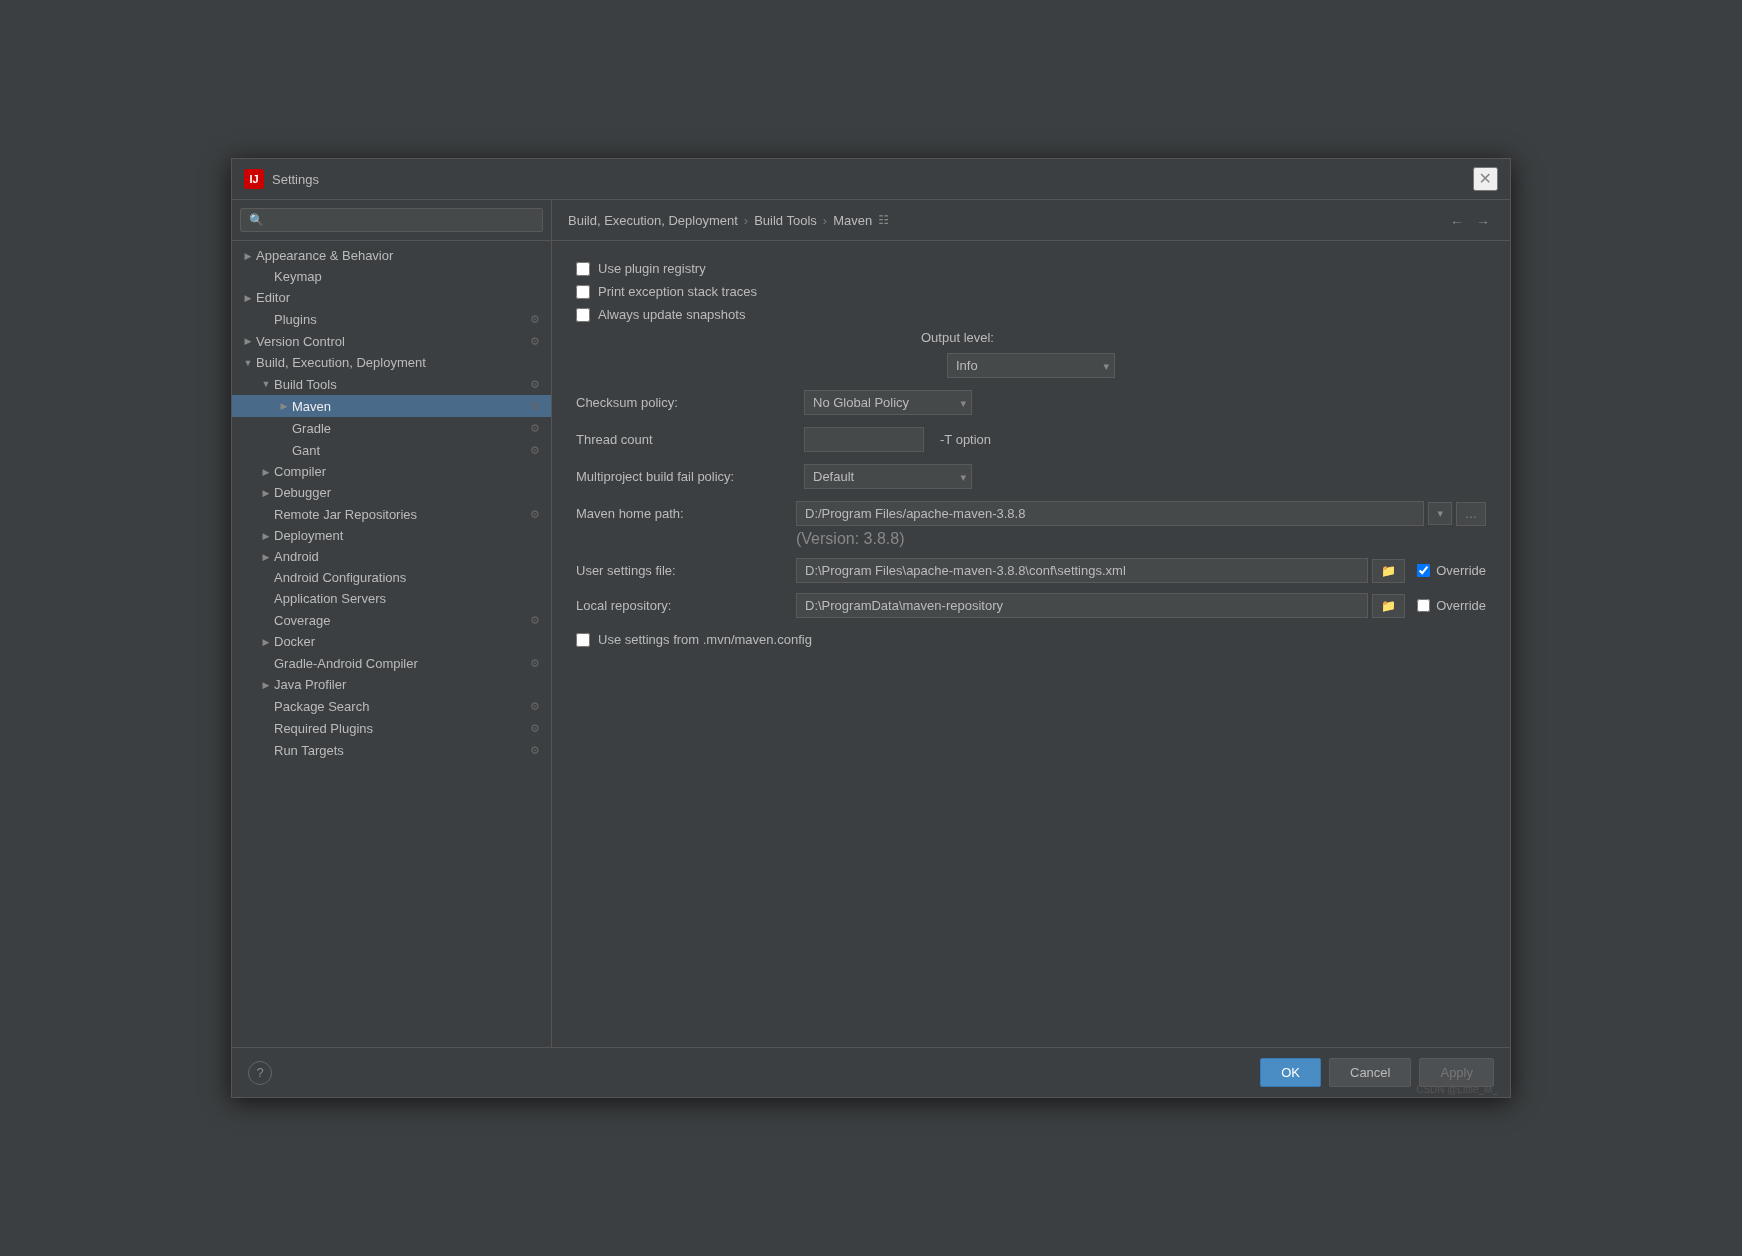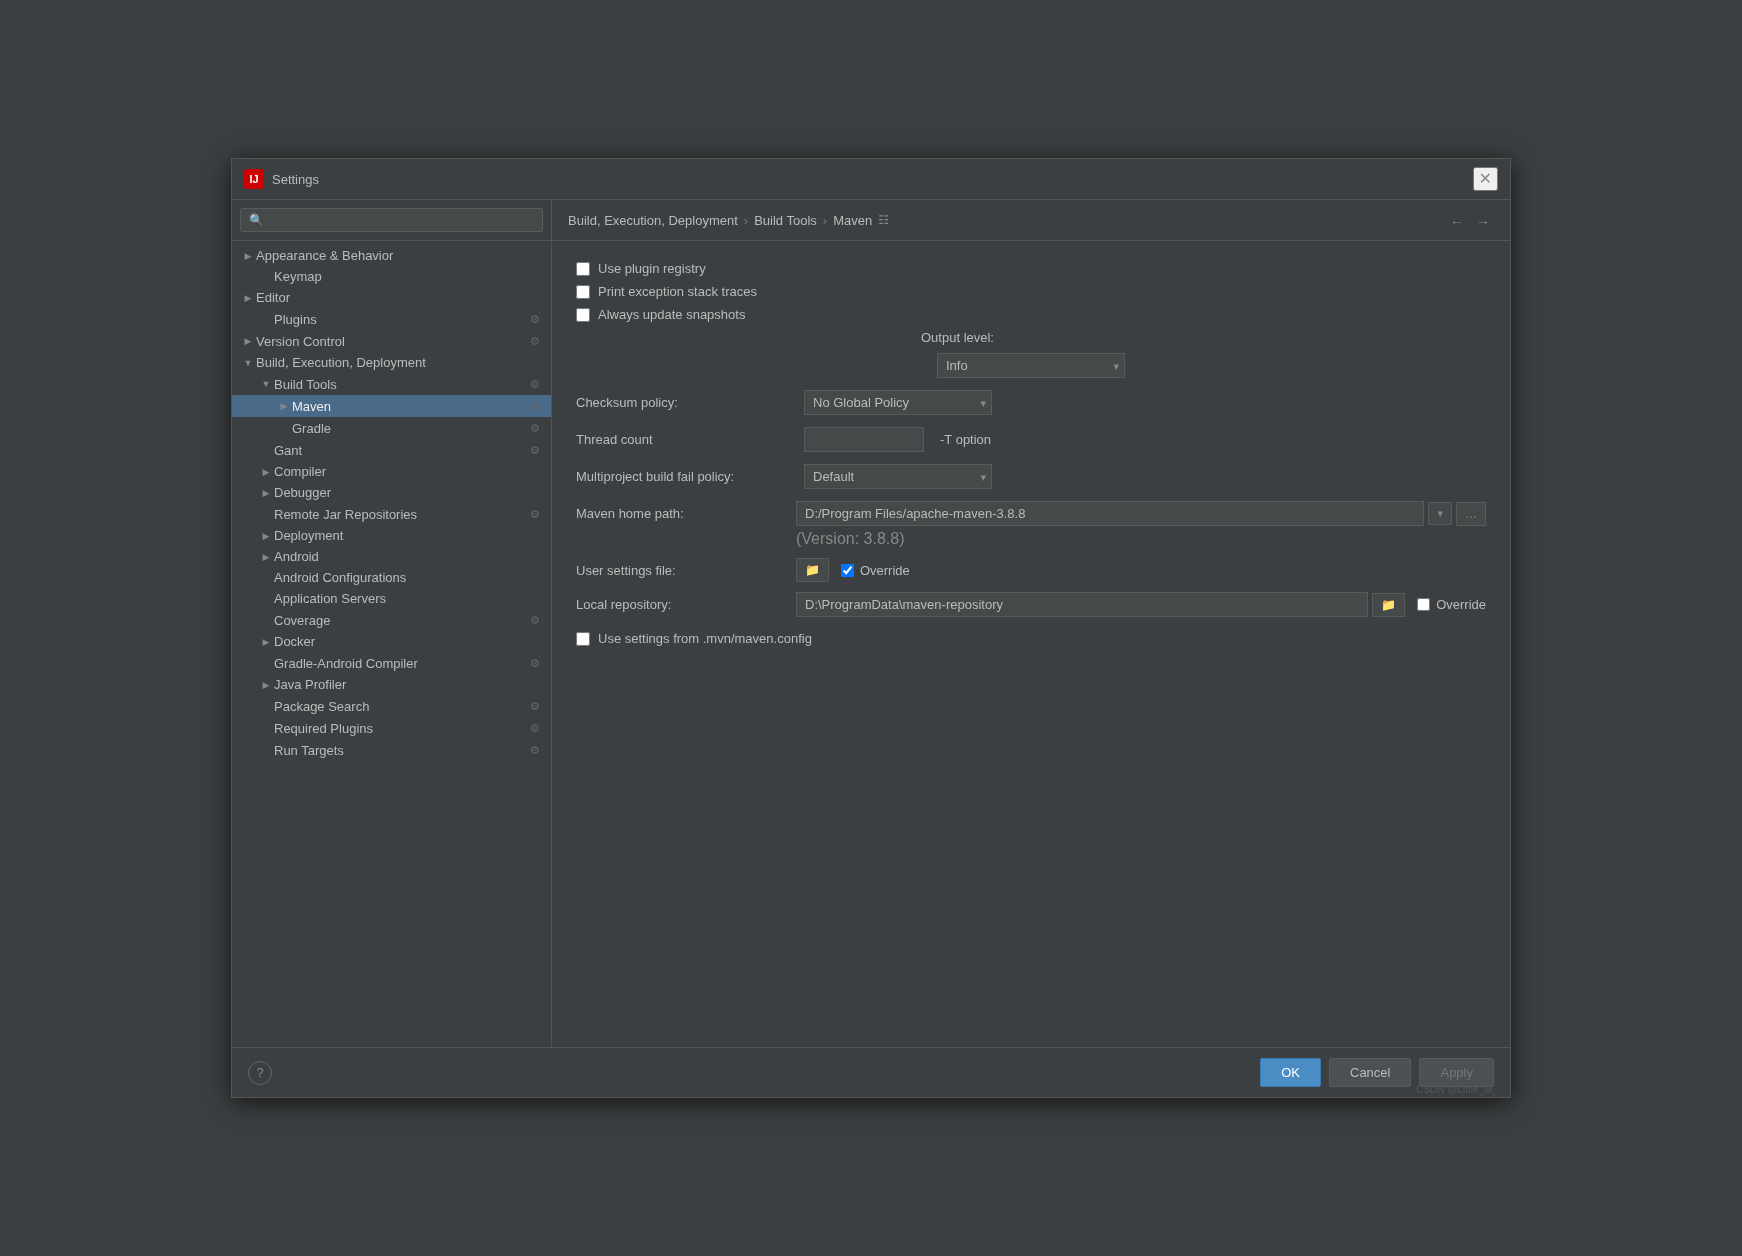--- a/index.html
+++ b/index.html
@@ -203,21 +203,21 @@
     .form-select {
       background: #45494a;
       border: 1px solid #5a5a5a;
       color: #bbb;
       padding: 4px 24px 4px 8px;
       font-size: 13px;
       appearance: none;
       -webkit-appearance: none;
       outline: none;
       cursor: pointer;
-      width: 188px;
+      width: 168px;
       position: relative;
     }
     .select-wrapper {
       position: relative;
       display: inline-block;
     }
     .select-wrapper::after {
       content: '▾';
       position: absolute;
       right: 6px;
@@ -418,21 +418,21 @@
           <div class="tree-item selected" style="padding-left: 44px;">
             <span class="arrow">▶</span>
             <span class="item-label">Maven</span>
             <span class="gear-icon">⚙</span>
           </div>
           <div class="tree-item" style="padding-left: 44px;">
             <span class="arrow"></span>
             <span class="item-label">Gradle</span>
             <span class="gear-icon">⚙</span>
           </div>
-          <div class="tree-item" style="padding-left: 26px;">
+          <div class="tree-item" style="padding-left: 44px;">
             <span class="arrow"></span>
             <span class="item-label">Gant</span>
             <span class="gear-icon">⚙</span>
           </div>
           <div class="tree-item" style="padding-left: 26px;">
             <span class="arrow">▶</span>
             <span class="item-label">Compiler</span>
           </div>
           <div class="tree-item" style="padding-left: 26px;">
             <span class="arrow">▶</span>
@@ -573,20 +573,21 @@
             <input type="text" class="path-input" value="D:/Program Files/apache-maven-3.8.8" style="">
             <button class="path-dropdown-btn">▾</button>
             <button class="path-browse-btn">…</button>
           </div>
         </div>
         <div class="version-text">(Version: 3.8.8)</div>
 
         <div class="path-row" style="margin-bottom:10px;">
           <span class="path-label">User settings file:</span>
           <div class="path-input-group">
+            <input type="text" class="path-input" value="D:\Program Files\apache-maven-3.8.8\conf\settings.xml" style="">
             <button class="path-browse-btn">📁</button>
             <label class="override-label">
               <input type="checkbox" checked="" style=""> Override
             </label>
           </div>
         </div>
 
         <div class="path-row" style="margin-bottom:14px;">
           <span class="path-label">Local repository:</span>
           <div class="path-input-group">

